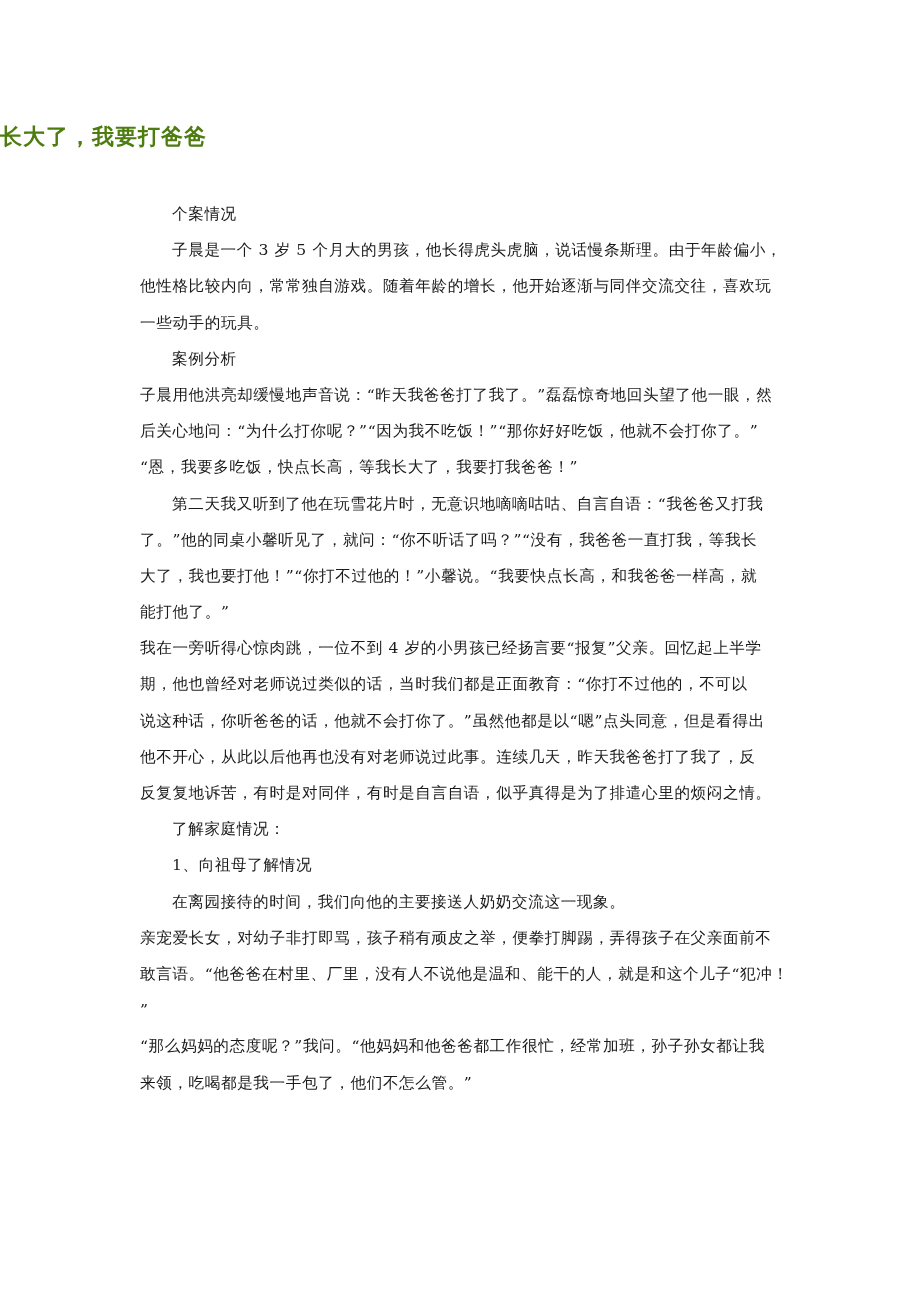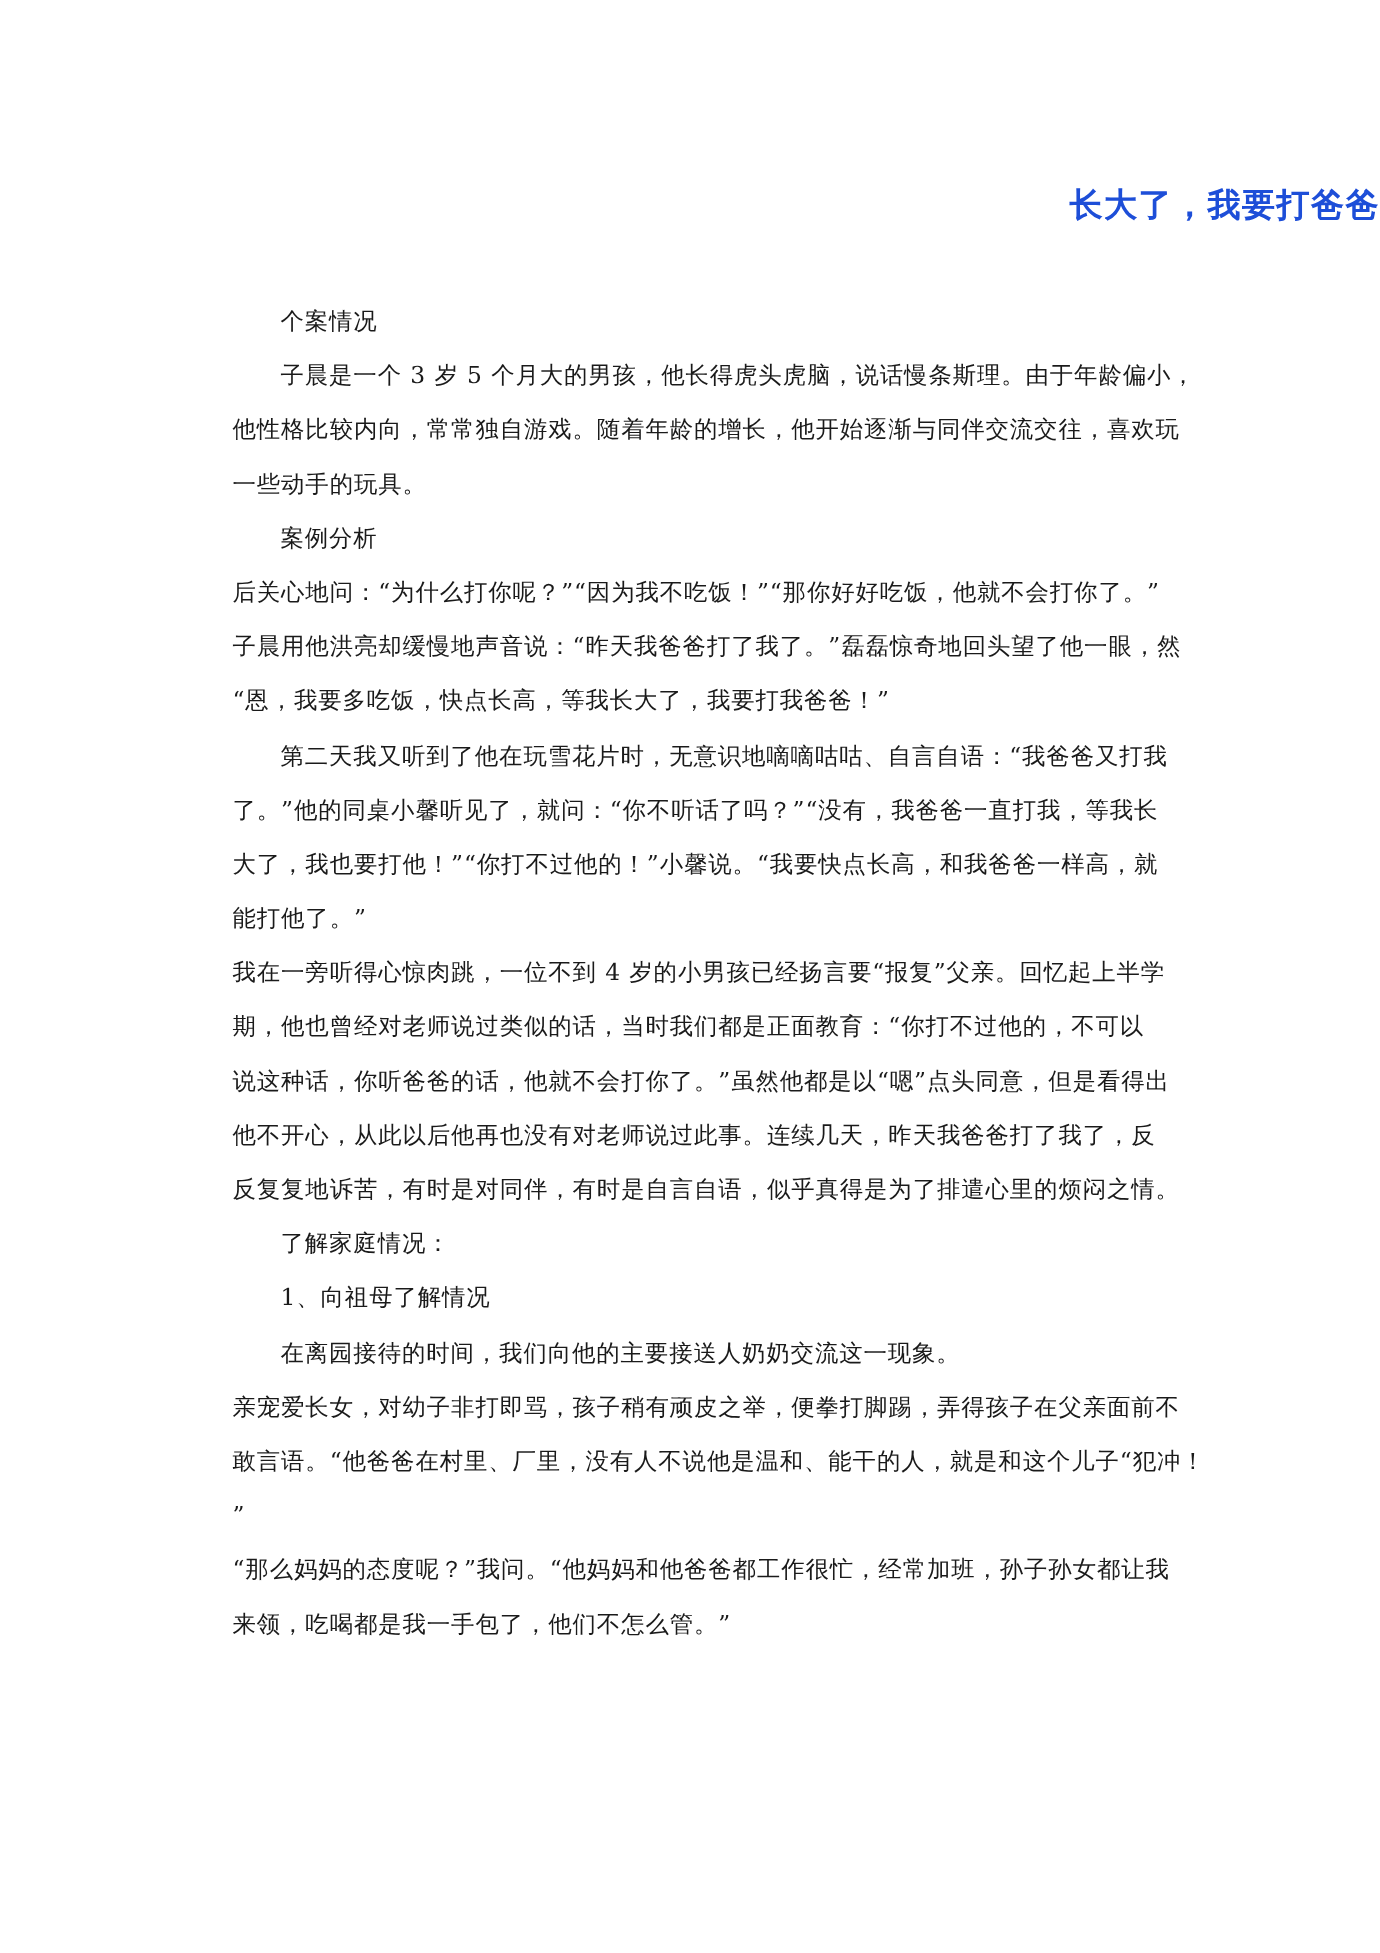--- a/index.html
+++ b/index.html
@@ -1,39 +1,39 @@
 <!DOCTYPE html>
 <html><head>
 <meta charset="utf-8">
 <style>
   html, body { margin: 0; padding: 0; background: #ffffff; }
   body { width: 920px; height: 1302px; position: relative; overflow: hidden;
          font-family: "DejaVu Serif", "Liberation Serif", serif; color: #1a1a1a; }
   .page { position: absolute; left: 0; top: 0; width: 920px; height: 1302px; }
-  .title { position: absolute; left: 0; width: 920px; top: 122px; text-align: right;
+  .title { position: absolute; left: 0; width: 920px; top: 122px; text-align: left;
            font-family: "DejaVu Sans", "Liberation Sans", sans-serif; font-weight: bold;
-           font-size: 22px; letter-spacing: 1px; color: #1d4ed8; }
+           font-size: 22px; letter-spacing: 1px; color: #4d7c0f; }
   .body { position: absolute; left: 140px; top: 196px; width: 640px; }
   .line { height: 36.2px; line-height: 36.2px; font-size: 15.6px; white-space: nowrap;
-          letter-spacing: 0.6px; margin-left: 15px; }
+          letter-spacing: 0.6px; }
   .ind { padding-left: 32px; }
 </style>
 </head>
 <body>
 
 <div class="page">
   <div class="title">长大了，我要打爸爸</div>
   <div class="body">
     <div class="line ind">个案情况</div>
     <div class="line ind">子晨是一个 3 岁 5 个月大的男孩，他长得虎头虎脑，说话慢条斯理。由于年龄偏小，</div>
     <div class="line">他性格比较内向，常常独自游戏。随着年龄的增长，他开始逐渐与同伴交流交往，喜欢玩</div>
     <div class="line">一些动手的玩具。</div>
     <div class="line ind">案例分析</div>
+    <div class="line">子晨用他洪亮却缓慢地声音说：“昨天我爸爸打了我了。”磊磊惊奇地回头望了他一眼，然</div>
     <div class="line">后关心地问：“为什么打你呢？”“因为我不吃饭！”“那你好好吃饭，他就不会打你了。”</div>
-    <div class="line">子晨用他洪亮却缓慢地声音说：“昨天我爸爸打了我了。”磊磊惊奇地回头望了他一眼，然</div>
     <div class="line">“恩，我要多吃饭，快点长高，等我长大了，我要打我爸爸！”</div>
     <div class="line ind">第二天我又听到了他在玩雪花片时，无意识地嘀嘀咕咕、自言自语：“我爸爸又打我</div>
     <div class="line">了。”他的同桌小馨听见了，就问：“你不听话了吗？”“没有，我爸爸一直打我，等我长</div>
     <div class="line">大了，我也要打他！”“你打不过他的！”小馨说。“我要快点长高，和我爸爸一样高，就</div>
     <div class="line">能打他了。”</div>
     <div class="line">我在一旁听得心惊肉跳，一位不到 4 岁的小男孩已经扬言要“报复”父亲。回忆起上半学</div>
     <div class="line">期，他也曾经对老师说过类似的话，当时我们都是正面教育：“你打不过他的，不可以</div>
     <div class="line">说这种话，你听爸爸的话，他就不会打你了。”虽然他都是以“嗯”点头同意，但是看得出</div>
     <div class="line">他不开心，从此以后他再也没有对老师说过此事。连续几天，昨天我爸爸打了我了，反</div>
     <div class="line">反复复地诉苦，有时是对同伴，有时是自言自语，似乎真得是为了排遣心里的烦闷之情。</div>

